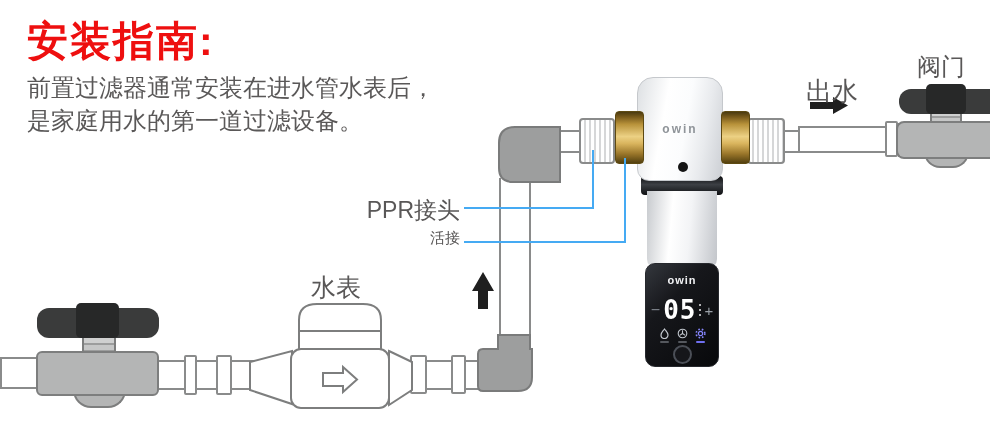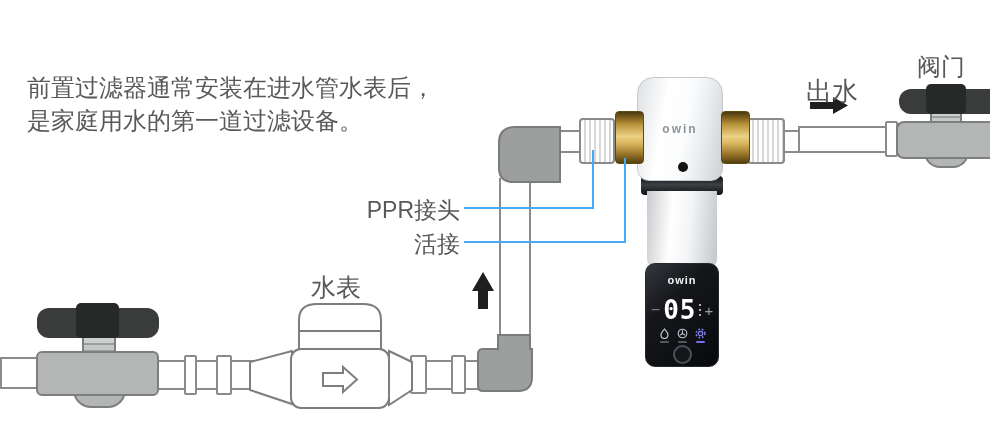--- a/index.html
+++ b/index.html
@@ -6,21 +6,21 @@
   .stage{
     position:relative;width:990px;height:443px;background:#fff;overflow:hidden;
     font-family:"Liberation Sans","DejaVu Sans",sans-serif;
   }
   .abs{position:absolute;box-sizing:border-box;}
   
   .title{left:27px;top:14px;font-size:41px;font-weight:bold;color:#ee0f0f;letter-spacing:2px;z-index:6;}
   .desc{left:27px;top:71px;font-size:24px;line-height:33px;color:#5a5858;z-index:6;}
   .lbl{color:#595757;z-index:6;white-space:nowrap;}
   .lbl-ppr{left:340px;top:195px;width:120px;text-align:right;font-size:23px;}
-  .lbl-union{left:340px;top:229px;width:120px;text-align:right;font-size:23px;}
+  .lbl-union{left:340px;top:229px;width:120px;text-align:right;font-size:15px;}
   .lbl-entry{left:45px;top:269px;font-size:25px;}
   .lbl-meter{left:311px;top:271px;font-size:25px;}
   .lbl-out{left:806px;top:74px;font-size:26px;}
   .lbl-valve{left:917px;top:51px;font-size:24px;}
   
   .pipe{background:#fff;border:2px solid #8a8b8b;z-index:1;}
   .vpipe{background:#fff;border-left:2px solid #8a8b8b;border-right:2px solid #8a8b8b;z-index:1;}
   .ring{background:#fff;border:2px solid #8a8b8b;border-radius:2px;z-index:2;}
   .ribbed{background:repeating-linear-gradient(90deg,#ffffff 0 3px,#d6d7d8 3px 5px);
           border:2px solid #8a8b8b;border-radius:4px;z-index:3;}
@@ -61,20 +61,21 @@
   .dicon .bar.blue-bar{background:#6f6ff0;}
   .disp-btn{position:absolute;left:50%;top:81px;width:15px;height:15px;margin-left:-9px;
         border:2px solid #4b4f57;border-radius:50%;background:#15161a;}
   .svglayer{left:0;top:0;z-index:2;pointer-events:none;}
 </style>
 </head>
 <body>
 
 <div class="stage">
 
+  <div class="abs title">安装指南:</div>
   <div class="abs desc">
     <div>前置过滤器通常安装在进水管水表后，</div>
     <div>是家庭用水的第一道过滤设备。</div>
   </div>
 
   <div class="abs lbl lbl-ppr">PPR接头</div>
   <div class="abs lbl lbl-union">活接</div>
   <div class="abs lbl lbl-meter">水表</div>
   <div class="abs lbl lbl-out">出水</div>
   <div class="abs lbl lbl-valve">阀门</div>

